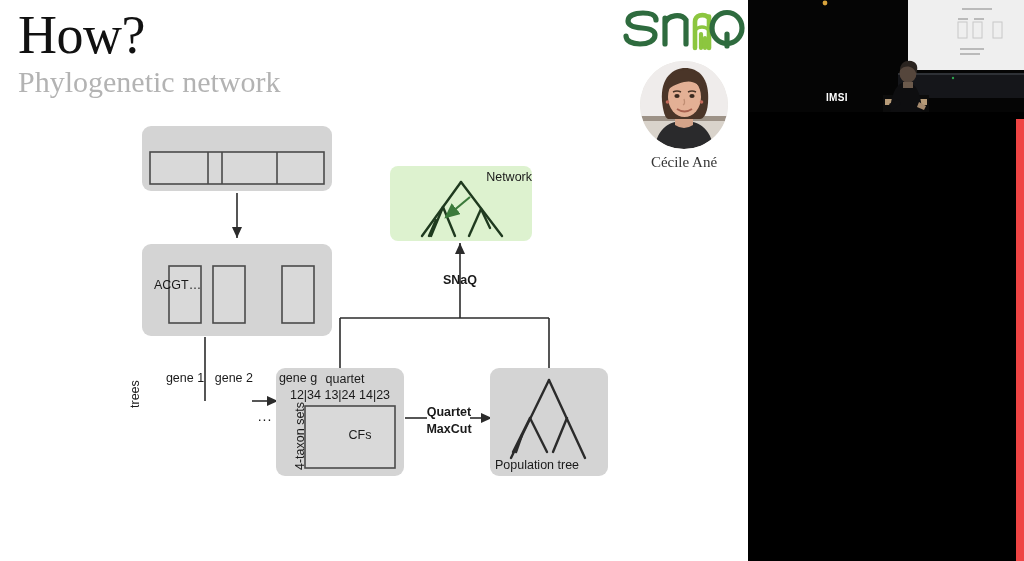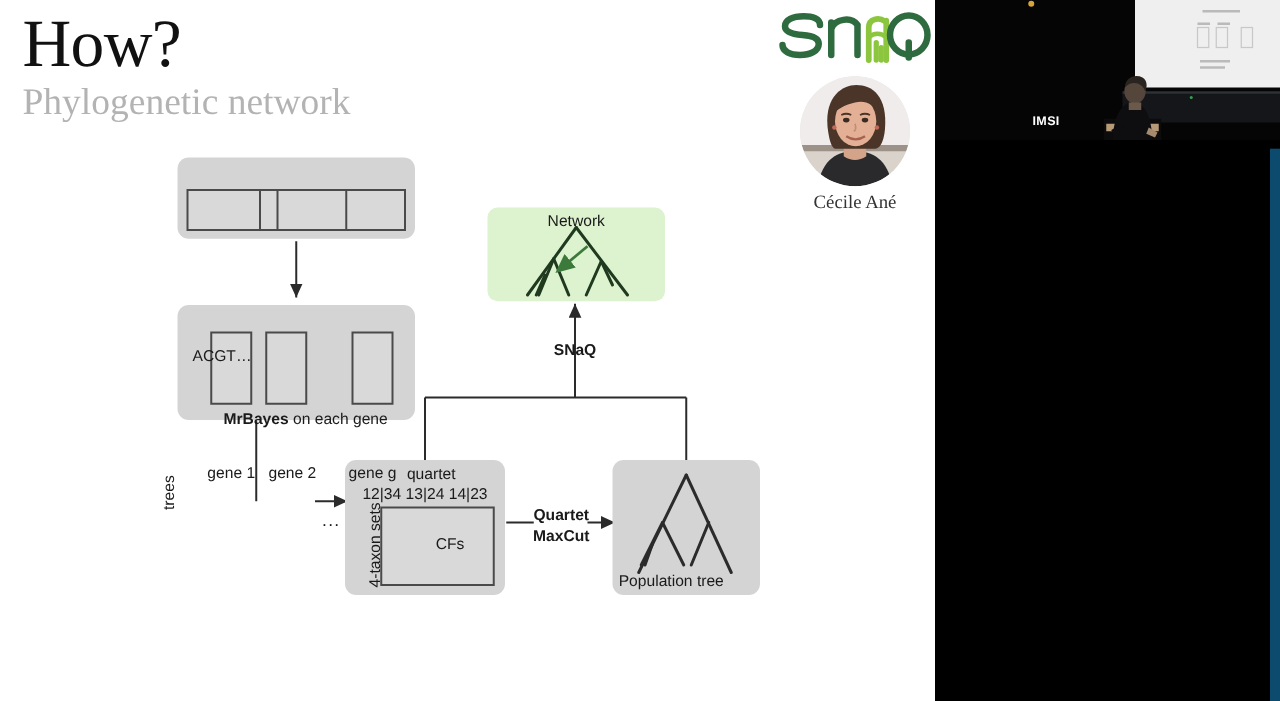--- a/index.html
+++ b/index.html
@@ -2,21 +2,21 @@
 <html><head>
 <meta charset="utf-8">
 <style>
   * { box-sizing: border-box; margin: 0; padding: 0; }
   html, body {
     width: 1024px; height: 561px;
     background: #ffffff;
     font-family: "Liberation Sans", sans-serif;
     overflow: hidden;
   }
-  #root { position: relative; width: 1024px; height: 561px; background:#0c4a6e; }
+  #root { position: relative; width: 1024px; height: 561px; background:#ef4444; }
 
   
   #slide {
     position: absolute; left: 0; top: 0; width: 748px; height: 561px;
     background: #ffffff;
   }
 
   
   #title-block { position: absolute; left: 18px; top: 8px; }
   #slide-title {
@@ -213,23 +213,20 @@
             <path d="M351 91 L339 118"></path>
             <path d="M351 91 L360 110"></path>
           </g>
           <line x1="340" y1="79" x2="316" y2="99" stroke="#3b7a3b" stroke-width="2.2" marker-end="url(#ar-g)"></line>
         </g>
       </svg>
 
       <div style="position:absolute;left:0;top:0;width:500px;height:380px;pointer-events:none;">
         <div style="position:absolute;left:24px;top:160px;font-size:12.5px;color:#1a1a1a;">ACGT…</div>
 
-        <div style="position:absolute;left:12px;top:210px;width:205px;text-align:center;font-size:12.5px;color:#1a1a1a;white-space:nowrap;">
-          <b>MrBayes</b><span> on each gene</span>
-        </div>
 
         <div style="position:absolute;left:31px;top:253px;width:48px;text-align:center;font-size:12.5px;color:#1a1a1a;">gene 1</div>
         <div style="position:absolute;left:75px;top:253px;width:48px;text-align:right;font-size:12.5px;color:#1a1a1a;">gene 2</div>
         <div style="position:absolute;left:144px;top:253px;width:48px;text-align:center;font-size:12.5px;color:#1a1a1a;">gene g</div>
         <div style="position:absolute;left:120px;top:290px;width:30px;text-align:center;font-size:14px;color:#1a1a1a;letter-spacing:1px;">...</div>
         <div style="position:absolute;left:-2px;top:290px;font-size:12.5px;color:#1a1a1a;transform:rotate(-90deg);transform-origin:left top;">trees</div>
 
 
         <div style="position:absolute;left:156px;top:254px;width:118px;text-align:center;font-size:12.5px;color:#1a1a1a;">quartet</div>
         <div style="position:absolute;left:146px;top:270px;width:128px;text-align:center;font-size:12.5px;color:#1a1a1a;">12|34  13|24  14|23</div>
@@ -238,21 +235,21 @@
 
         <div style="position:absolute;left:284px;top:286px;width:70px;text-align:center;font-size:12.5px;font-weight:bold;color:#1a1a1a;line-height:1.35;">
           <div>Quartet</div>
           <div>MaxCut</div>
         </div>
 
         <div style="position:absolute;left:360px;top:340px;width:94px;text-align:center;font-size:12.5px;color:#1a1a1a;">Population tree</div>
 
         <div style="position:absolute;left:300px;top:155px;width:60px;text-align:center;font-size:12.5px;font-weight:bold;color:#1a1a1a;">SNaQ</div>
 
-        <div style="position:absolute;left:260px;top:52px;width:142px;text-align:center;font-size:12.5px;color:#1a1a1a;">Network</div>
+        <div style="position:absolute;left:260px;top:52px;width:142px;text-align:right;font-size:12.5px;color:#1a1a1a;">Network</div>
       </div>
     </div>
   </div>
 
   <div id="video-panel">
     <div id="video-frame">
       <svg width="276" height="119" viewBox="0 0 276 119" aria-hidden="true">
         <rect x="0" y="0" width="276" height="119" fill="#000000"></rect>
 
         <rect x="0" y="0" width="276" height="112" fill="#050505"></rect>

